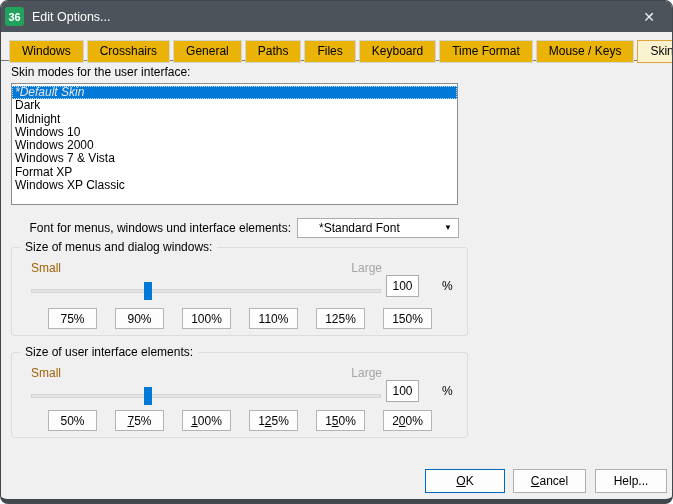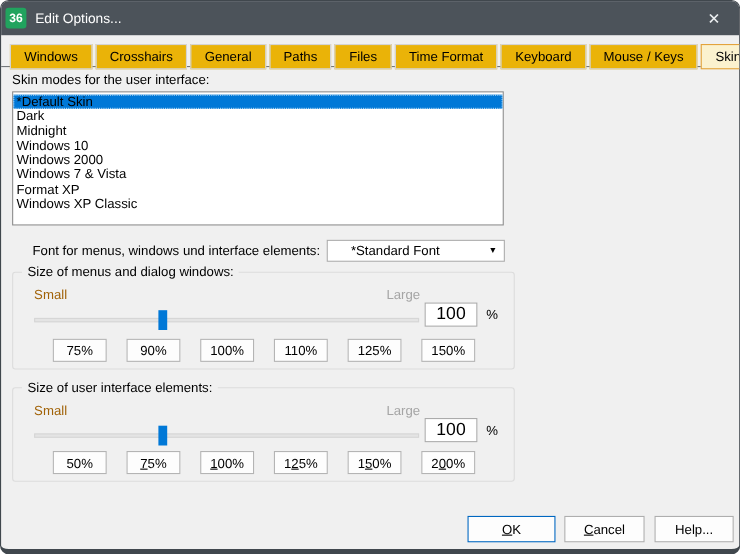--- a/index.html
+++ b/index.html
@@ -9,33 +9,33 @@
   .win-title{color:#fff;font-size:12.5px;}
   .close-btn{margin-left:auto;width:46px;height:31px;display:flex;align-items:center;justify-content:center;color:#eceff1;font-size:14px;cursor:default;}
   .content{position:relative;height:calc(100% - 31px);}
   .tabline{position:absolute;left:0;right:0;top:28px;height:1px;background:#74787c;}
   .tabbar{position:absolute;left:8px;top:8px;display:flex;gap:3px;z-index:2;}
   .tab{background:#eab308;border:1px solid #d4d4d4;padding:3px 12px 4px 12px;font-size:12px;white-space:nowrap;}
   .tab.active{background:#fbf2cf;border:1px solid #e3a33c;}
   .list-label{position:absolute;left:10px;top:33px;}
   .listbox{position:absolute;left:10px;top:51px;width:447px;height:122px;background:#fff;border:1px solid #8c8c8c;box-sizing:border-box;padding-top:2px;overflow:hidden;}
   .list-item{height:13.3px;line-height:13.3px;padding-left:3px;font-size:12px;white-space:nowrap;}
-  .list-item.selected{background:#0078d7;color:#000000;outline:1px dotted #bfe0f7;outline-offset:-1px;}
+  .list-item.selected{background:#0078d7;color:#e5e5e5;outline:1px dotted #bfe0f7;outline-offset:-1px;font-style:italic;}
   .font-label{position:absolute;left:0;top:189px;width:290px;text-align:right;}
   .dropdown{position:absolute;left:296px;top:186px;width:162px;height:20px;background:#fff;border:1px solid #acacac;box-sizing:border-box;display:flex;align-items:center;padding-left:21px;}
   .dd-arrow{margin-left:auto;margin-right:6px;font-size:8px;line-height:1;}
   .group{position:absolute;left:10px;width:457px;height:89px;border:1px solid #dcdcdc;border-radius:3px;box-sizing:border-box;}
   .group.g0{top:215px;}
   .group.g1{top:320px;height:86px;}
   .legend{position:absolute;top:-8px;left:8px;background:#f0f0f0;padding:0 5px;white-space:nowrap;}
   .minlab{position:absolute;left:19px;top:13px;color:#a16207;}
   .maxlab{position:absolute;left:310px;top:13px;width:60px;text-align:right;color:#a5a5a5;}
   .track{position:absolute;left:19px;top:41px;width:350px;height:4px;background:#e4e4e4;border:1px solid #d6d6d6;box-sizing:border-box;}
   .thumb{position:absolute;top:34px;width:8px;height:18px;background:#0078d7;}
-  .pct-input{position:absolute;left:374px;top:27px;width:48px;height:22px;box-sizing:border-box;border:1px solid #ababab;background:#fff;text-align:center;font-family:"Liberation Sans",sans-serif;font-size:16px;padding:0;}
+  .pct-input{position:absolute;left:374px;top:27px;width:33px;height:22px;box-sizing:border-box;border:1px solid #ababab;background:#fff;text-align:center;font-family:"Liberation Sans",sans-serif;font-size:12px;padding:0;}
   .unit{position:absolute;left:430px;top:31px;}
   .btnrow{position:absolute;left:36px;top:60px;display:flex;gap:18px;}
   .g1 .btnrow{top:57px;}
   .pctbtn{width:49px;height:21px;background:#fdfdfd;border:1px solid #b4b4b4;font-family:"Liberation Sans",sans-serif;font-size:12px;padding:0;text-align:center;}
   .footbtn{position:absolute;top:437px;height:24px;background:#fdfdfd;border:1px solid #aeaeae;font-family:"Liberation Sans",sans-serif;font-size:12px;padding:0;box-sizing:border-box;}
   .footbtn.primary{border:1.5px solid #0067c0;}
   .footbtn.b0{left:424px;width:80px;}
   .footbtn.b1{left:512px;width:73px;}
   .footbtn.b2{left:594px;width:72px;}
   u{text-decoration:underline;text-underline-offset:1px;}
@@ -54,22 +54,22 @@
     </div>
   </div>
   <div class="content">
     <div class="tabline"></div>
     <div class="tabbar">
         <div class="tab">Windows</div>
         <div class="tab">Crosshairs</div>
         <div class="tab">General</div>
         <div class="tab">Paths</div>
         <div class="tab">Files</div>
+        <div class="tab">Keyboard</div>
         <div class="tab">Time Format</div>
-        <div class="tab">Keyboard</div>
         <div class="tab">Mouse / Keys</div>
         <div class="tab active">Skin</div>
       </div>
 
     <div class="list-label">Skin modes for the user interface:</div>
     <div class="listbox">
         <div class="list-item selected">*Default Skin</div>
         <div class="list-item">Dark</div>
         <div class="list-item">Midnight</div>
         <div class="list-item">Windows 10</div>

